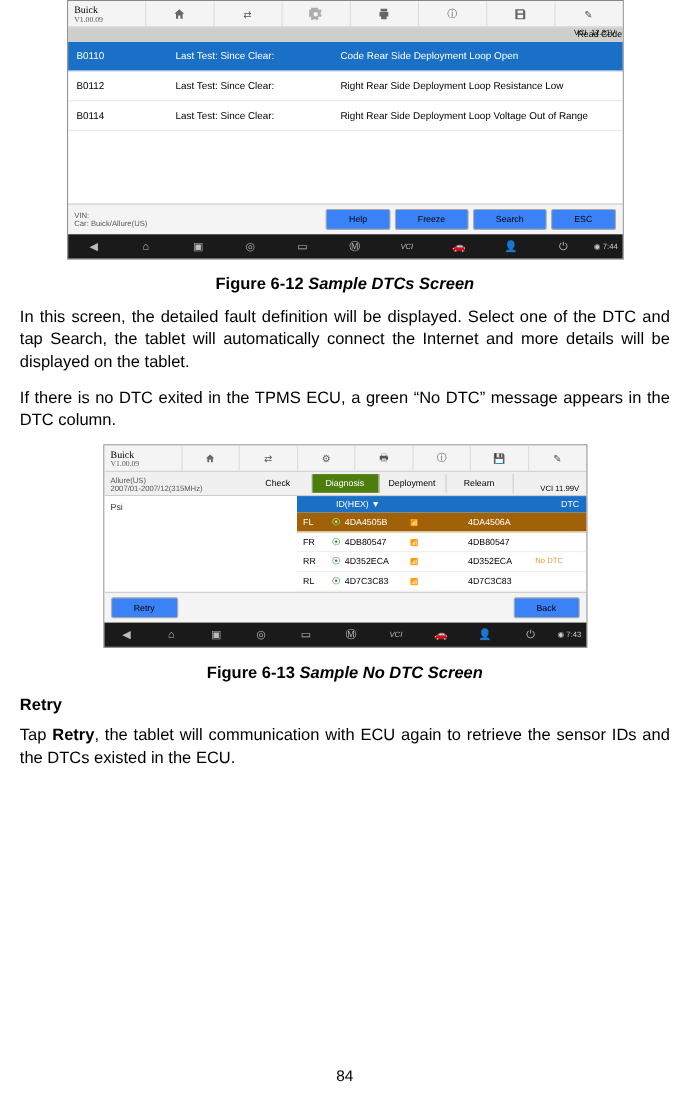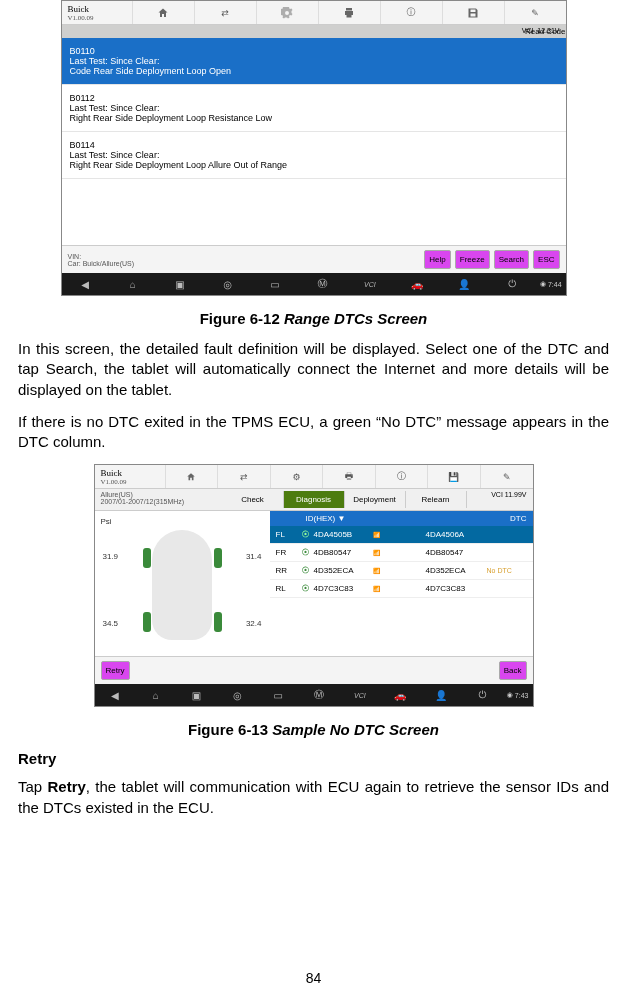--- a/index.html
+++ b/index.html
@@ -59,45 +59,44 @@
     right: 6px;
     top: 2px;
     font-size: 7px;
   }
   .ss-row {
     display: flex;
     padding: 8px 8px;
     border-bottom: 1px solid #e5e5e5;
     background: #fff;
     font-size: 9px;
-    flex-direction: column;
   }
   .ss-row.sel { background: #1a6fc7; color: #fff; }
   .ss-row .c1 { width: 90px; }
   .ss-row .c2 { width: 150px; }
   .ss-row .c3 { flex: 1; }
   .ss-blank { height: 66px; background: #fff; }
   .ss-footer {
     display: flex;
     align-items: center;
     background: #f4f4f4;
     padding: 4px 6px;
     border-top: 1px solid #ccc;
     gap: 4px;
   }
   .ss-footer .vin {
     flex: 1;
     font-size: 7px;
     color: #555;
   }
   .ss-btn {
-    background: #d946ef;
+    background: #3b82f6;
     border: 1px solid #aaa;
     border-radius: 2px;
-    padding: 4px 4px;
+    padding: 4px 20px;
     font-size: 8px;
   }
   .ss-nav {
     background: #1a1a1a;
     display: flex;
     height: 22px;
   }
   .ss-nav .n {
     flex: 1;
     display: flex;
@@ -115,21 +114,21 @@
   }
 
   
   .ss2 .tabs {
     display: flex;
     background: #e8e8e8;
     border-bottom: 1px solid #ccc;
   }
   .ss2 .sub2 {
     display: flex;
-    align-items: flex-start;
+    align-items: flex-end;
     padding: 2px 6px;
     background: #f0f0f0;
     border-bottom: 1px solid #ccc;
     font-size: 7px;
   }
   .ss2 .sub2 .left { flex: 1; color: #555; }
   .ss2 .tab {
     flex: 1;
     text-align: center;
     padding: 4px 0;
@@ -184,21 +183,21 @@
   .ss2 .dp-head .h1 { width: 30px; }
   .ss2 .dp-head .h2 { flex: 1; text-align: left; }
   .ss2 .dp-head .h3 { width: 50px; text-align: right; }
   .ss2 .dp-row {
     display: flex;
     border-bottom: 1px solid #eee;
     padding: 4px 6px;
     font-size: 8px;
     align-items: center;
   }
-  .ss2 .dp-row.sel { background: #0369a1; color: #fff; }
+  .ss2 .dp-row.sel { background: #a16207; color: #fff; }
   .ss2 .dp-row .r1 { width: 26px; }
   .ss2 .dp-row .sig { width: 12px; color: #3a8a3a; }
   .ss2 .dp-row.sel .sig { color: #9f9; }
   .ss2 .dp-row .r2 { width: 60px; }
   .ss2 .dp-row .sig2 { width: 16px; font-size: 6px; }
   .ss2 .dp-row .r3 { flex: 1; margin-left: 36px; }
   .ss2 .dp-row .dtc { width: 40px; color: #d8a030; font-size: 7px; }
   .ss2 .footer2 {
     display: flex;
     padding: 4px 6px;
@@ -276,21 +275,21 @@
     <div class="c3">Code Rear Side Deployment Loop Open</div>
   </div>
   <div class="ss-row">
     <div class="c1">B0112</div>
     <div class="c2">Last Test: Since Clear:</div>
     <div class="c3">Right Rear Side Deployment Loop Resistance Low</div>
   </div>
   <div class="ss-row">
     <div class="c1">B0114</div>
     <div class="c2">Last Test: Since Clear:</div>
-    <div class="c3">Right Rear Side Deployment Loop Allure Out of Range</div>
+    <div class="c3">Right Rear Side Deployment Loop Voltage Out of Range</div>
   </div>
   <div class="ss-blank"></div>
   <div class="ss-footer">
     <div class="vin">
       <div>VIN:</div>
       <div>Car: Buick/Allure(US)</div>
     </div>
     <div class="ss-btn">Help</div>
     <div class="ss-btn">Freeze</div>
     <div class="ss-btn">Search</div>
@@ -305,21 +304,21 @@
     <div class="n">Ⓜ</div>
     <div class="n" style="font-size:7px;font-style:italic">VCI</div>
     <div class="n">🚗</div>
     <div class="n">👤</div>
     <div class="n">⏻</div>
     <div class="time">◉&nbsp;<span>7:44</span></div>
   </div>
 </div>
 
 <div class="caption">
-  <span>Figure 6-12 </span><span class="italic">Range DTCs Screen</span>
+  <span>Figure 6-12 </span><span class="italic">Sample DTCs Screen</span>
 </div>
 
 <p class="para">In this screen, the detailed fault definition will be displayed. Select one of the DTC and tap Search, the tablet will automatically connect the Internet and more details will be displayed on the tablet.</p>
 <p class="para">If there is no DTC exited in the TPMS ECU, a green “No DTC” message appears in the DTC column.</p>
 
 <div class="screenshot ss2">
   <div class="ss-header">
     <div class="brand">
       <div>Buick</div>
       <div class="v">V1.00.09</div>
@@ -343,31 +342,20 @@
       <div class="tab">Check</div>
       <div class="tab active">Diagnosis</div>
       <div class="tab">Deployment</div>
       <div class="tab">Relearn</div>
     </div>
     <div style="width:60px;text-align:right"><span>VCI</span>&nbsp;<span>11.99V</span></div>
   </div>
   <div class="body2">
     <div class="car-panel">
       <div class="psi-label">Psi</div>
-      <div style="position:relative;height:120px">
-        <div class="car"></div>
-        <div class="tire" style="top:18px;left:42px"></div>
-        <div class="tire" style="top:18px;right:42px"></div>
-        <div class="tire" style="bottom:18px;left:42px"></div>
-        <div class="tire" style="bottom:18px;right:42px"></div>
-        <div class="val" style="top:22px;left:2px">31.9</div>
-        <div class="val" style="top:22px;right:2px">31.4</div>
-        <div class="val" style="bottom:22px;left:2px">34.5</div>
-        <div class="val" style="bottom:22px;right:2px">32.4</div>
-      </div>
     </div>
     <div class="data-panel">
       <div class="dp-head">
         <div class="h1"></div>
         <div class="h2">ID(HEX) ▼</div>
         <div class="h3">DTC</div>
       </div>
       <div class="dp-row sel">
         <div class="r1">FL</div>
         <div class="sig">⦿</div>

